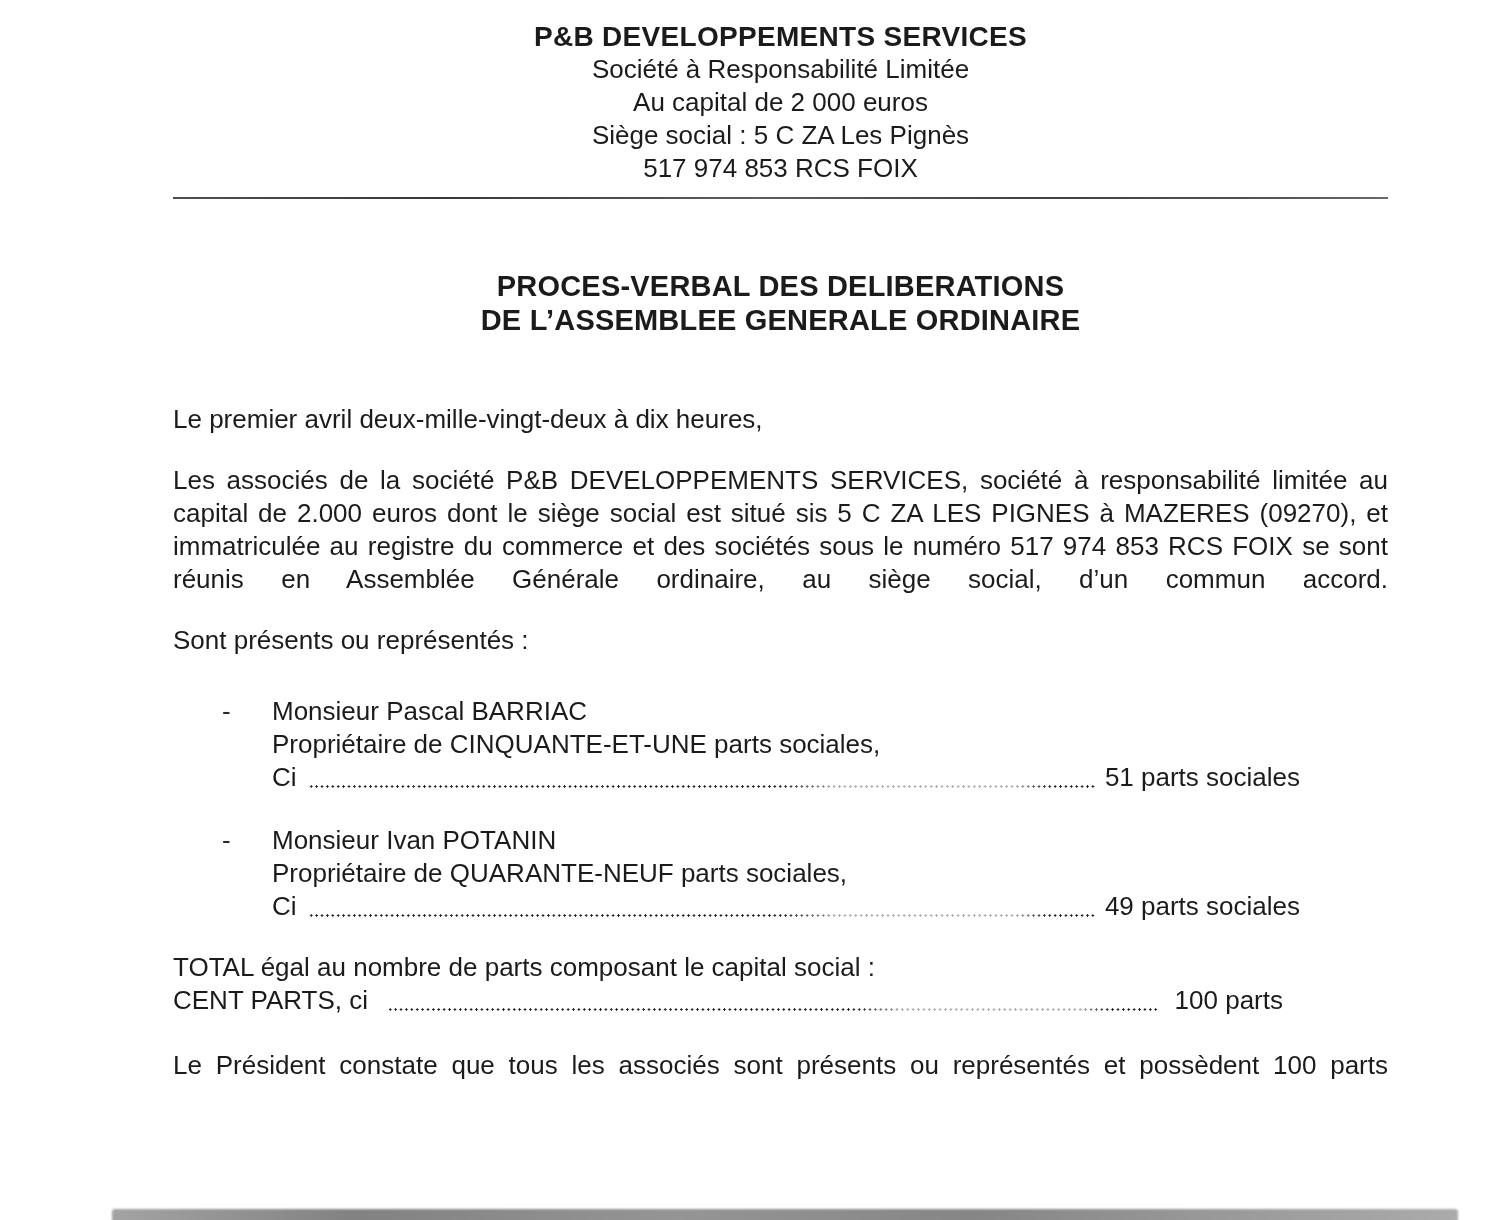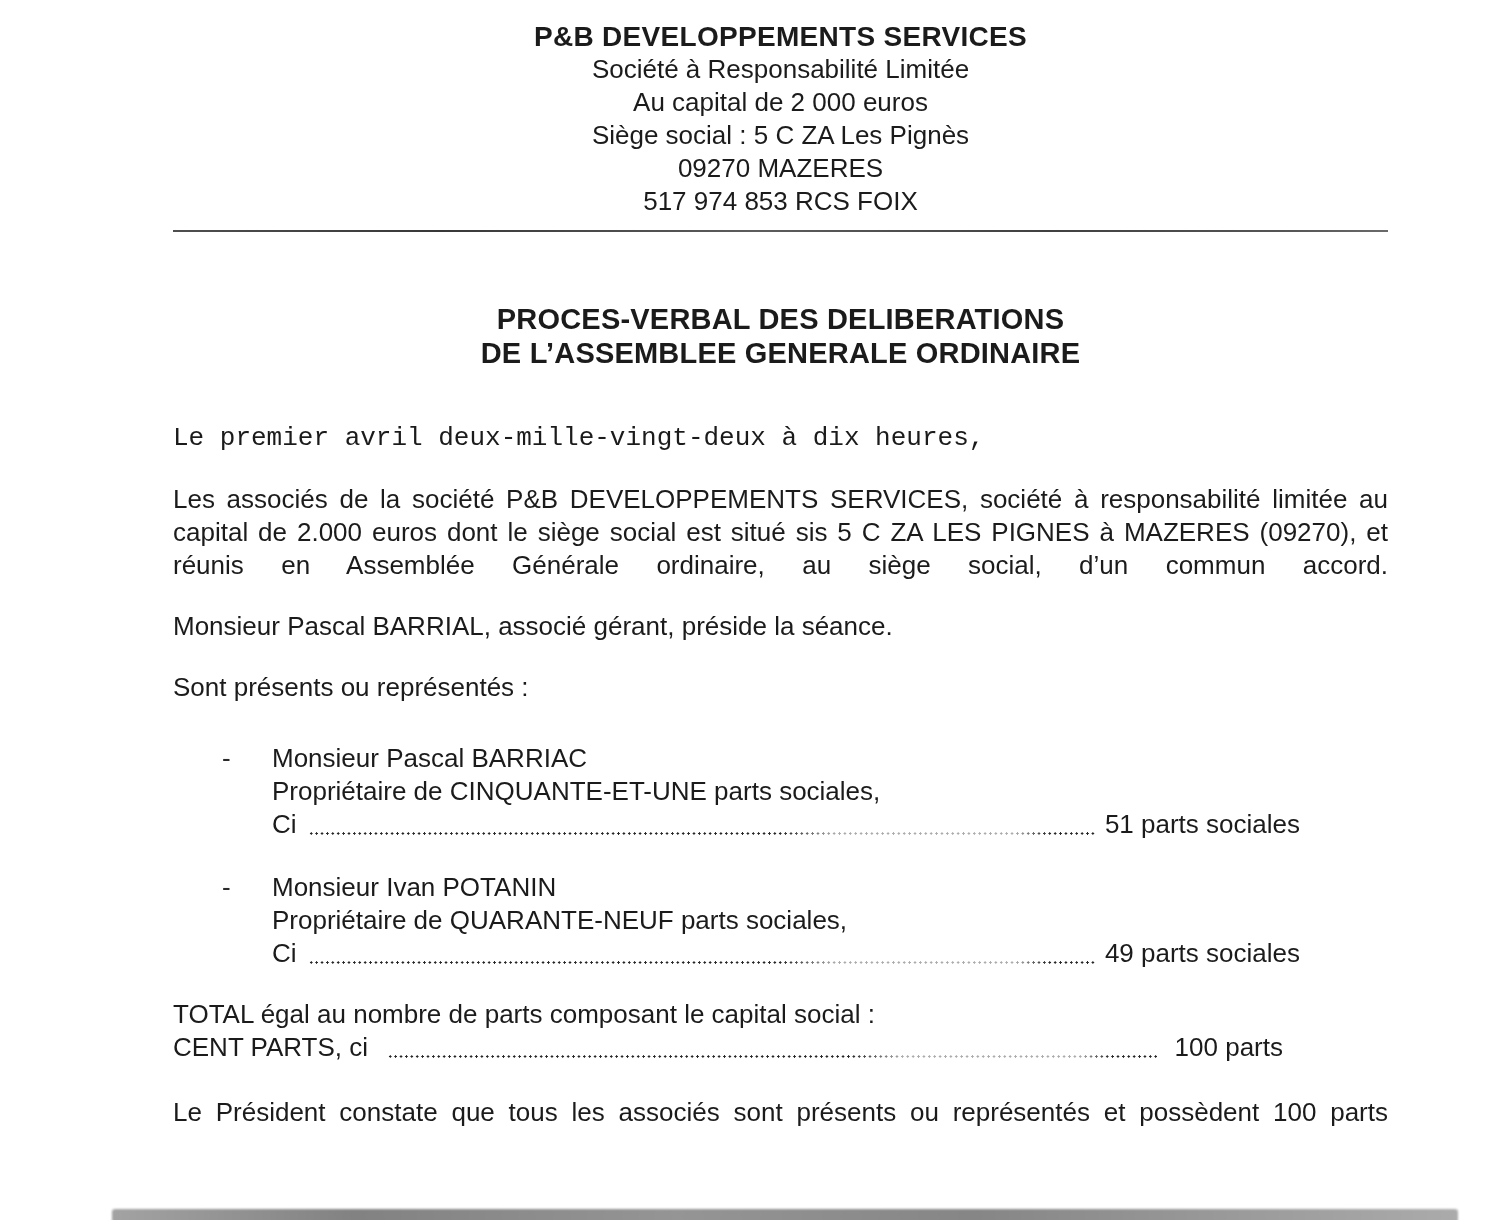--- a/index.html
+++ b/index.html
@@ -38,21 +38,21 @@
     letter-spacing:.2px;
   }
   .doc-title .sup{
     font-size:.58em;
     position:relative;
     top:-.45em;
     letter-spacing:0;
   }
   
   .para{margin-top:28px;}
-  .opening{margin-top:52px;font-family:Liberation Mono, monospace;}
+  .opening{margin-top:66px;}
   .jline{text-align:justify;text-align-last:justify;}
   .jline-last{text-align:left;}
   .attendee{position:relative;padding-left:99px;margin-top:38px;}
   .attendee + .attendee{margin-top:30px;}
   .attendee .dash{position:absolute;left:49px;top:0;color:#2a2a2a;}
   .ci-row{display:flex;align-items:baseline;width:1028px;}
   .total-row{display:flex;align-items:baseline;width:1110px;gap:8px;}
   .leader{
     flex:1;
     align-self:flex-end;
@@ -86,40 +86,39 @@
 <body>
 
 <div class="page">
   <div class="content">
 
     <div class="doc-header">
       <div class="company-name">P&amp;B DEVELOPPEMENTS SERVICES</div>
       <div>Société à Responsabilité Limitée</div>
       <div>Au capital de 2 000 euros</div>
       <div>Siège social : 5 C ZA Les Pignès</div>
-      <div>09270 MAZERES</div>
       <div>517 974 853 RCS FOIX</div>
     </div>
 
     <div class="rule"></div>
 
     <div class="doc-title">
       <div>PROCES-VERBAL DES DELIBERATIONS</div>
       <div>DE L’ASSEMBLEE GENERALE ORDINAIRE</div>
     </div>
 
     <div class="para opening">Le premier avril deux-mille-vingt-deux à dix heures,</div>
 
     <div class="para">
       <div class="jline">Les associés de la société P&amp;B DEVELOPPEMENTS SERVICES, société à responsabilité limitée au</div>
       <div class="jline">capital de 2.000 euros dont le siège social est situé sis 5 C ZA LES PIGNES à MAZERES (09270), et</div>
+      <div class="jline">immatriculée au registre du commerce et des sociétés sous le numéro 517 974 853 RCS FOIX se sont</div>
       <div class="jline jline-last">réunis en Assemblée Générale ordinaire, au siège social, d’un commun accord.</div>
     </div>
 
-    <div class="para">Monsieur Pascal BARRIAL, associé gérant, préside la séance.</div>
 
     <div class="para">Sont présents ou représentés :</div>
 
     <div class="attendee">
       <span class="dash">-</span>
       <div>Monsieur Pascal BARRIAC</div>
       <div>Propriétaire de CINQUANTE-ET-UNE parts sociales,</div>
       <div class="ci-row">
         <span class="ci-label">Ci</span>
         <span class="leader"></span>

